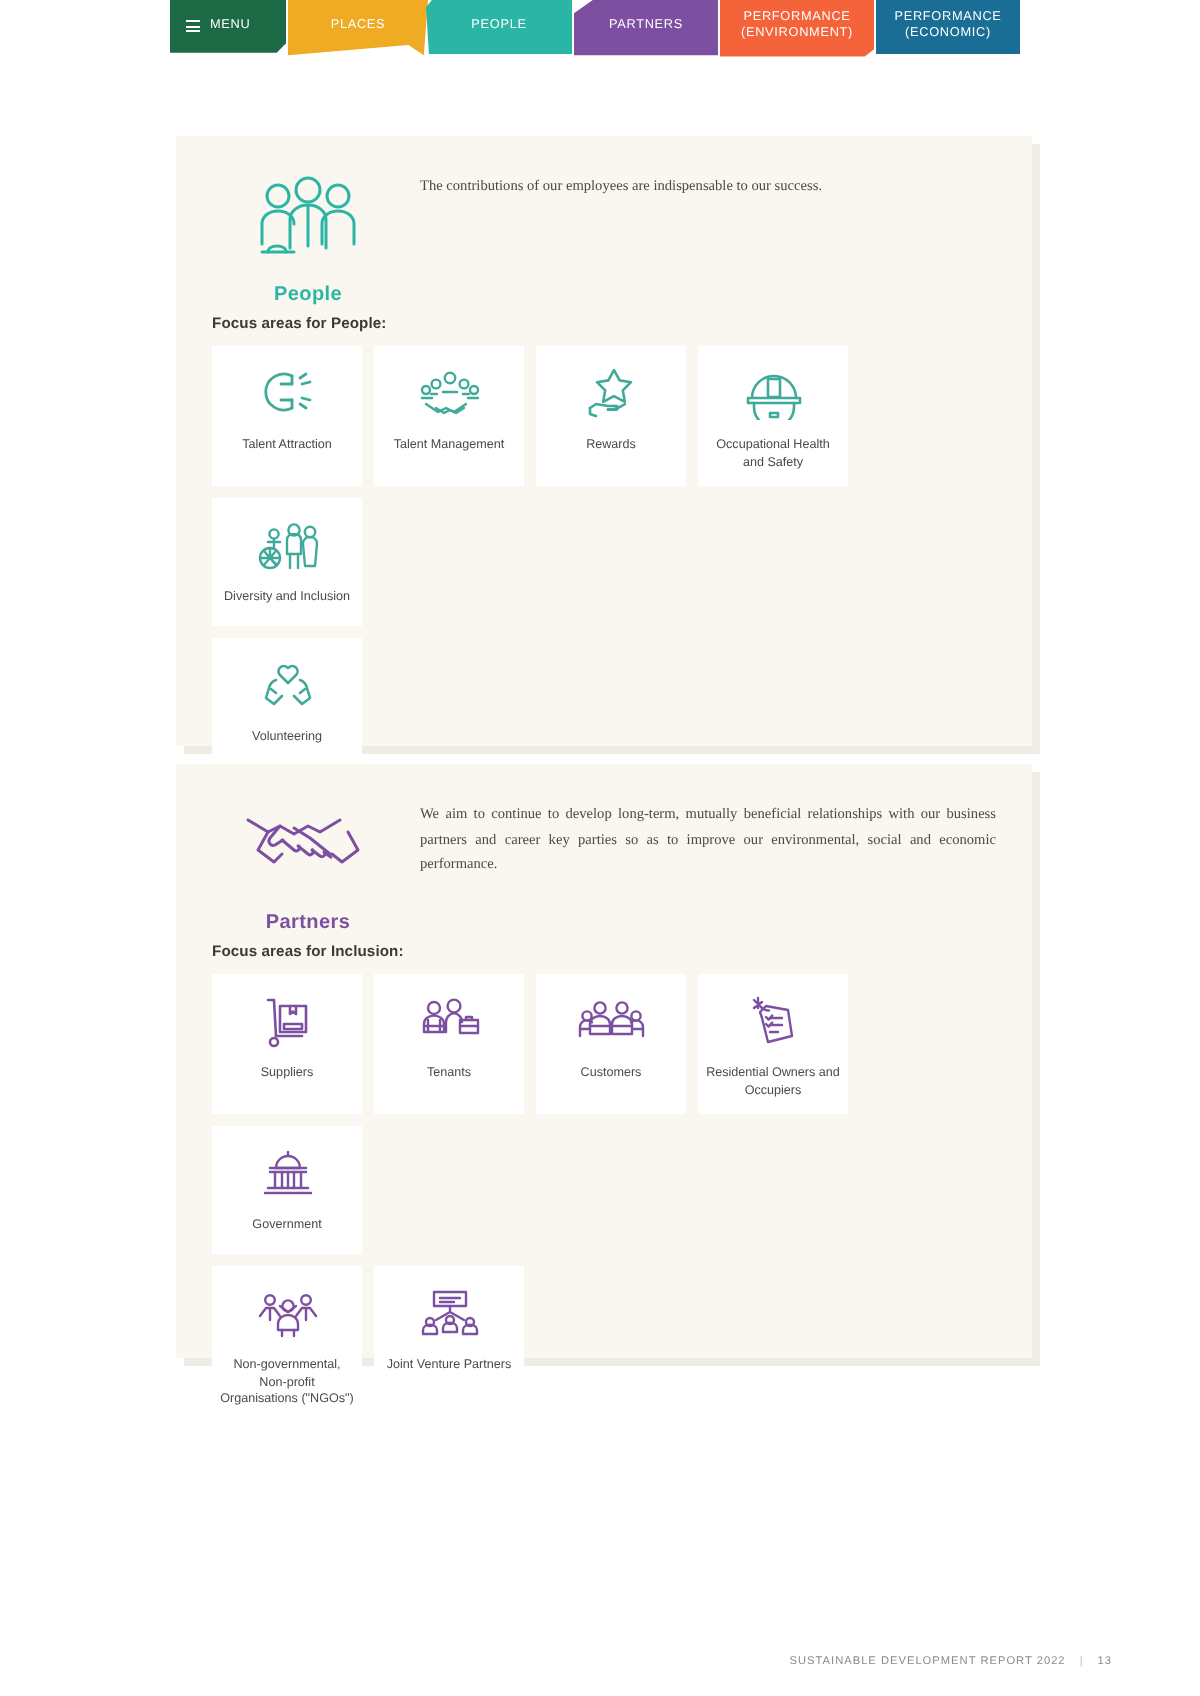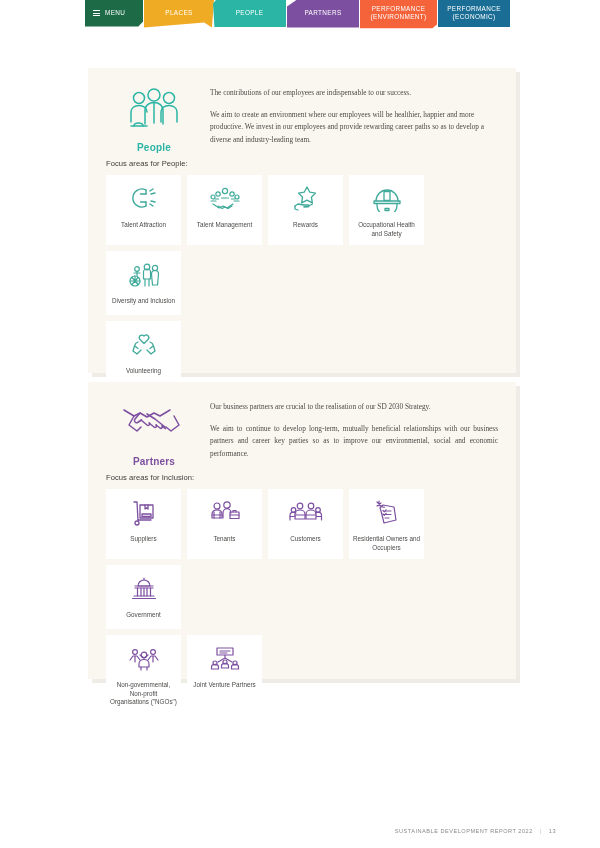--- a/index.html
+++ b/index.html
@@ -87,21 +87,21 @@
   .sec-title.people { color: #2bb5a4; }
   .sec-title.partners { color: #7c4fa0; }
   .sec-body { flex: 1; padding-left: 8px; padding-top: 3px; font-family: Liberation Serif, serif; }
   .sec-body p {
     font-size: 7.3px; color: #4c4a48; line-height: 1.72; margin-bottom: 9px;
   }
   .sec-body.justify p { text-align: justify; }
 
   
   .focus-title {
-    font-size: 7.6px; font-weight: normal; color: #3d3b39;
+    font-size: 7.6px; font-weight: bold; color: #3d3b39;
     margin: 4px 0 7px 18px; letter-spacing: .05px;
   }
   .cards { display: flex; flex-wrap: wrap; gap: 6px; padding: 0 18px; }
   .card {
     width: 75px; background: #ffffff;
     display: flex; flex-direction: column; align-items: center;
     padding: 9px 4px 7px 4px;
     min-height: 64px;
   }
   .card .ico { height: 30px; display: flex; align-items: center; justify-content: center; }
@@ -167,21 +167,20 @@
         <path d="M29 15v20"></path>
         <circle cx="44" cy="10" r="5.5"></circle>
         <path d="M36 34v-10c0-4 3.6-6.5 8-6.5s8 2.5 8 6.5v10"></path>
         <path d="M6 38h16"></path>
         <path d="M9 38c0-2 2-3 4.5-3s4.5 1 4.5 3"></path>
       </svg>
       <div class="sec-title people">People</div>
     </div>
     <div class="sec-body">
       <p>The contributions of our employees are indispensable to our success.</p>
-      <p>We aim to create an environment where our employees will be healthier, happier and more productive. We invest in our employees and provide rewarding career paths so as to develop a diverse and industry-leading team.</p>
     </div>
   </div>
 
   <div class="focus-title">Focus areas for People:</div>
 
   <div class="cards">
     <div class="card">
       <span class="ico">
         <svg width="30" height="26" viewBox="0 0 30 26" fill="none" stroke="#3fa99a" stroke-width="1.4" stroke-linecap="round">
           <path d="M17 4a9 9 0 100 16"></path>
@@ -279,21 +278,20 @@
         <path d="M18 11l-5 6c-1.5 2 .5 4.5 2.5 3.5l4-2.5"></path>
         <path d="M19 18l6 5c1.5 1.3 3.5-.5 2.5-2"></path>
         <path d="M27 21l5 4c1.5 1.2 3.3-.6 2.3-2.1"></path>
         <path d="M34 23l4 3c1.4 1.1 3.2-.7 2.2-2.1"></path>
         <path d="M40 24l3.5 2.6"></path>
         <path d="M25 12l8 5 10 8"></path>
       </svg>
       <div class="sec-title partners">Partners</div>
     </div>
     <div class="sec-body justify">
-      <p>Our business partners are crucial to the realisation of our SD 2030 Strategy.</p>
       <p>We aim to continue to develop long-term, mutually beneficial relationships with our business partners and career key parties so as to improve our environmental, social and economic performance.</p>
     </div>
   </div>
 
   <div class="focus-title">Focus areas for Inclusion:</div>
 
   <div class="cards">
     <div class="card">
       <span class="ico">
         <svg width="28" height="28" viewBox="0 0 28 28" fill="none" stroke="#7c4fa0" stroke-width="1.3" stroke-linecap="round" stroke-linejoin="round">

